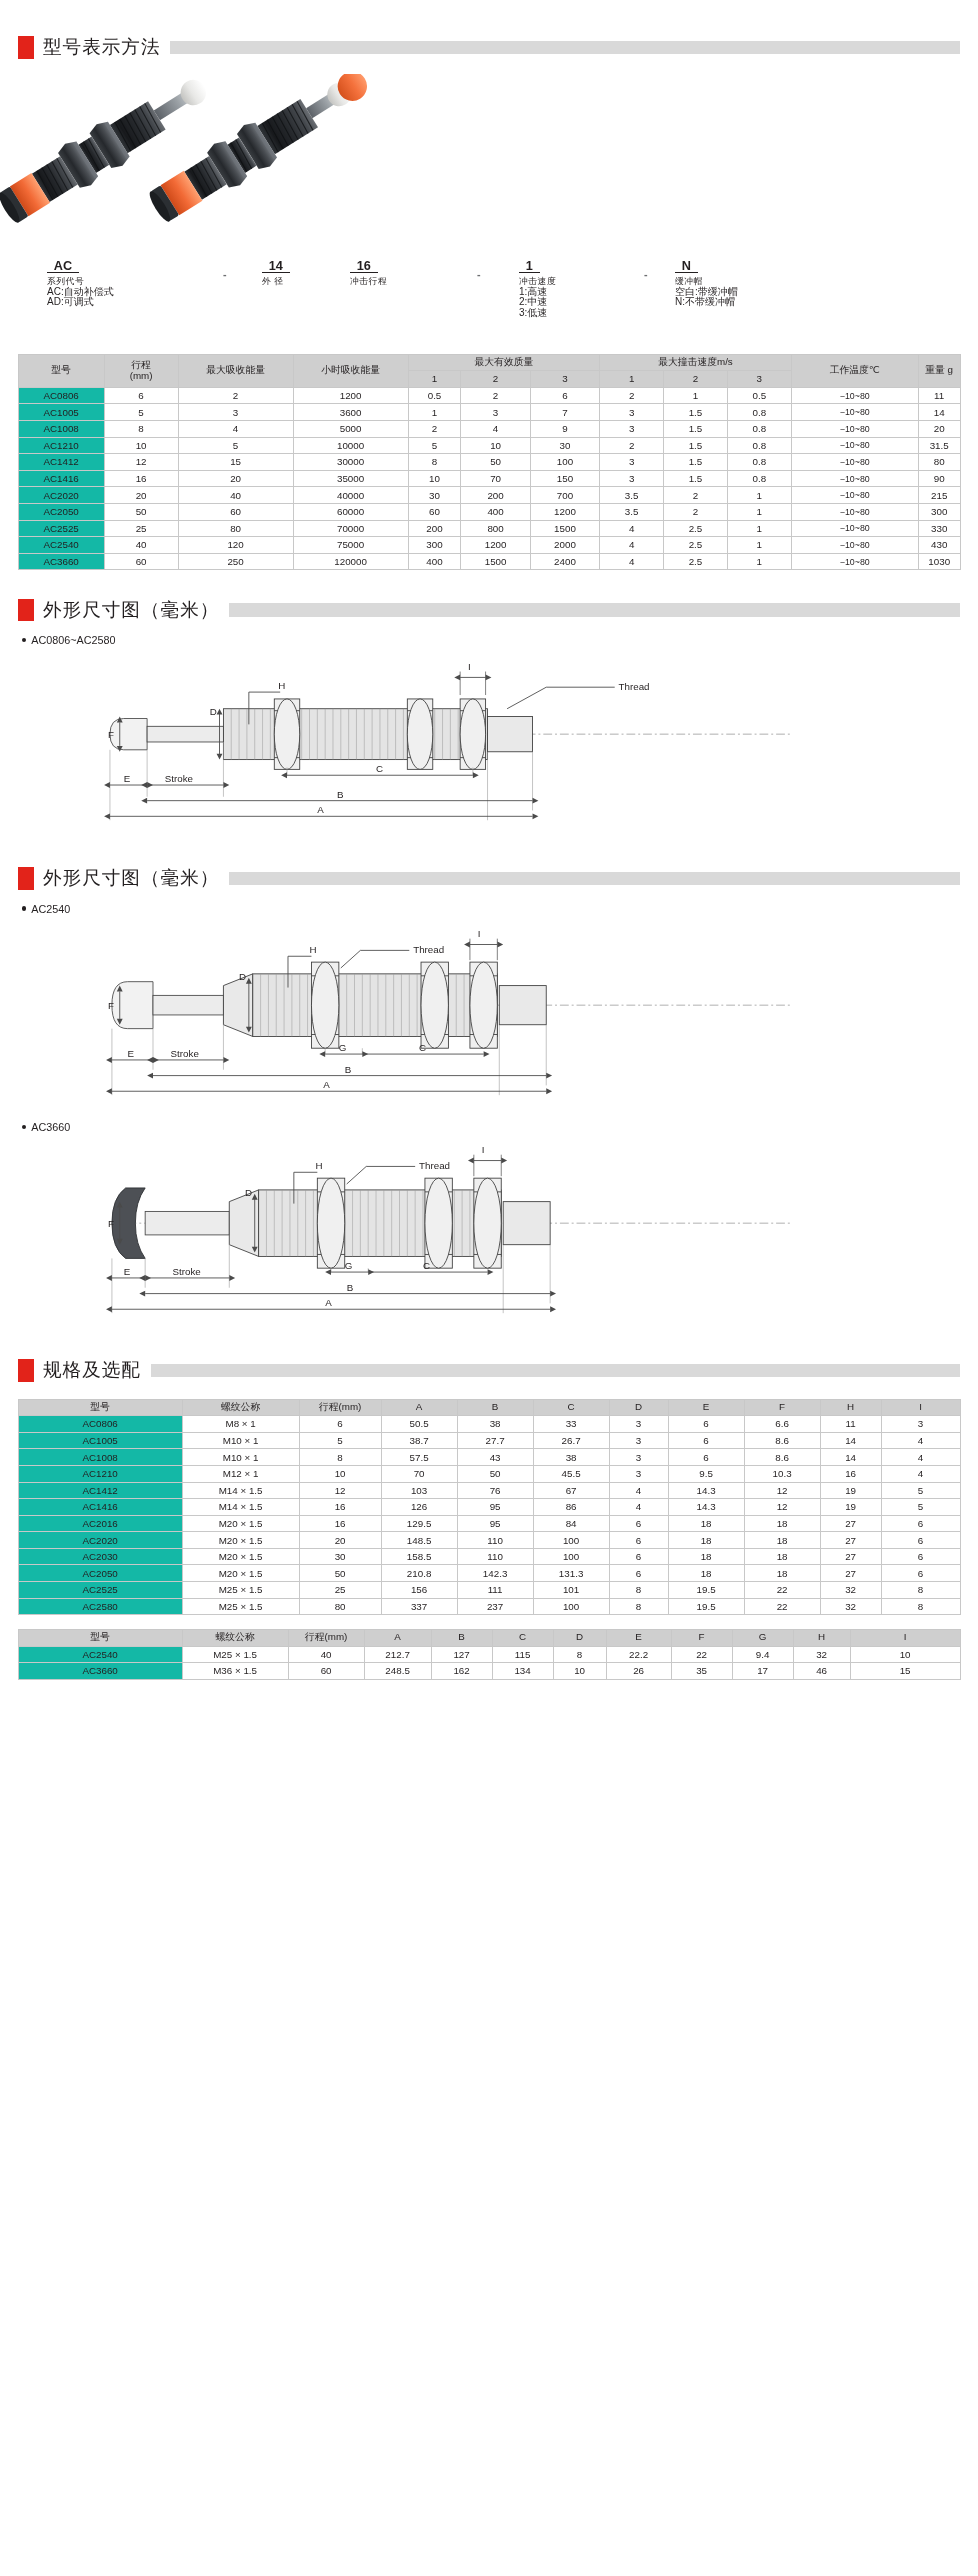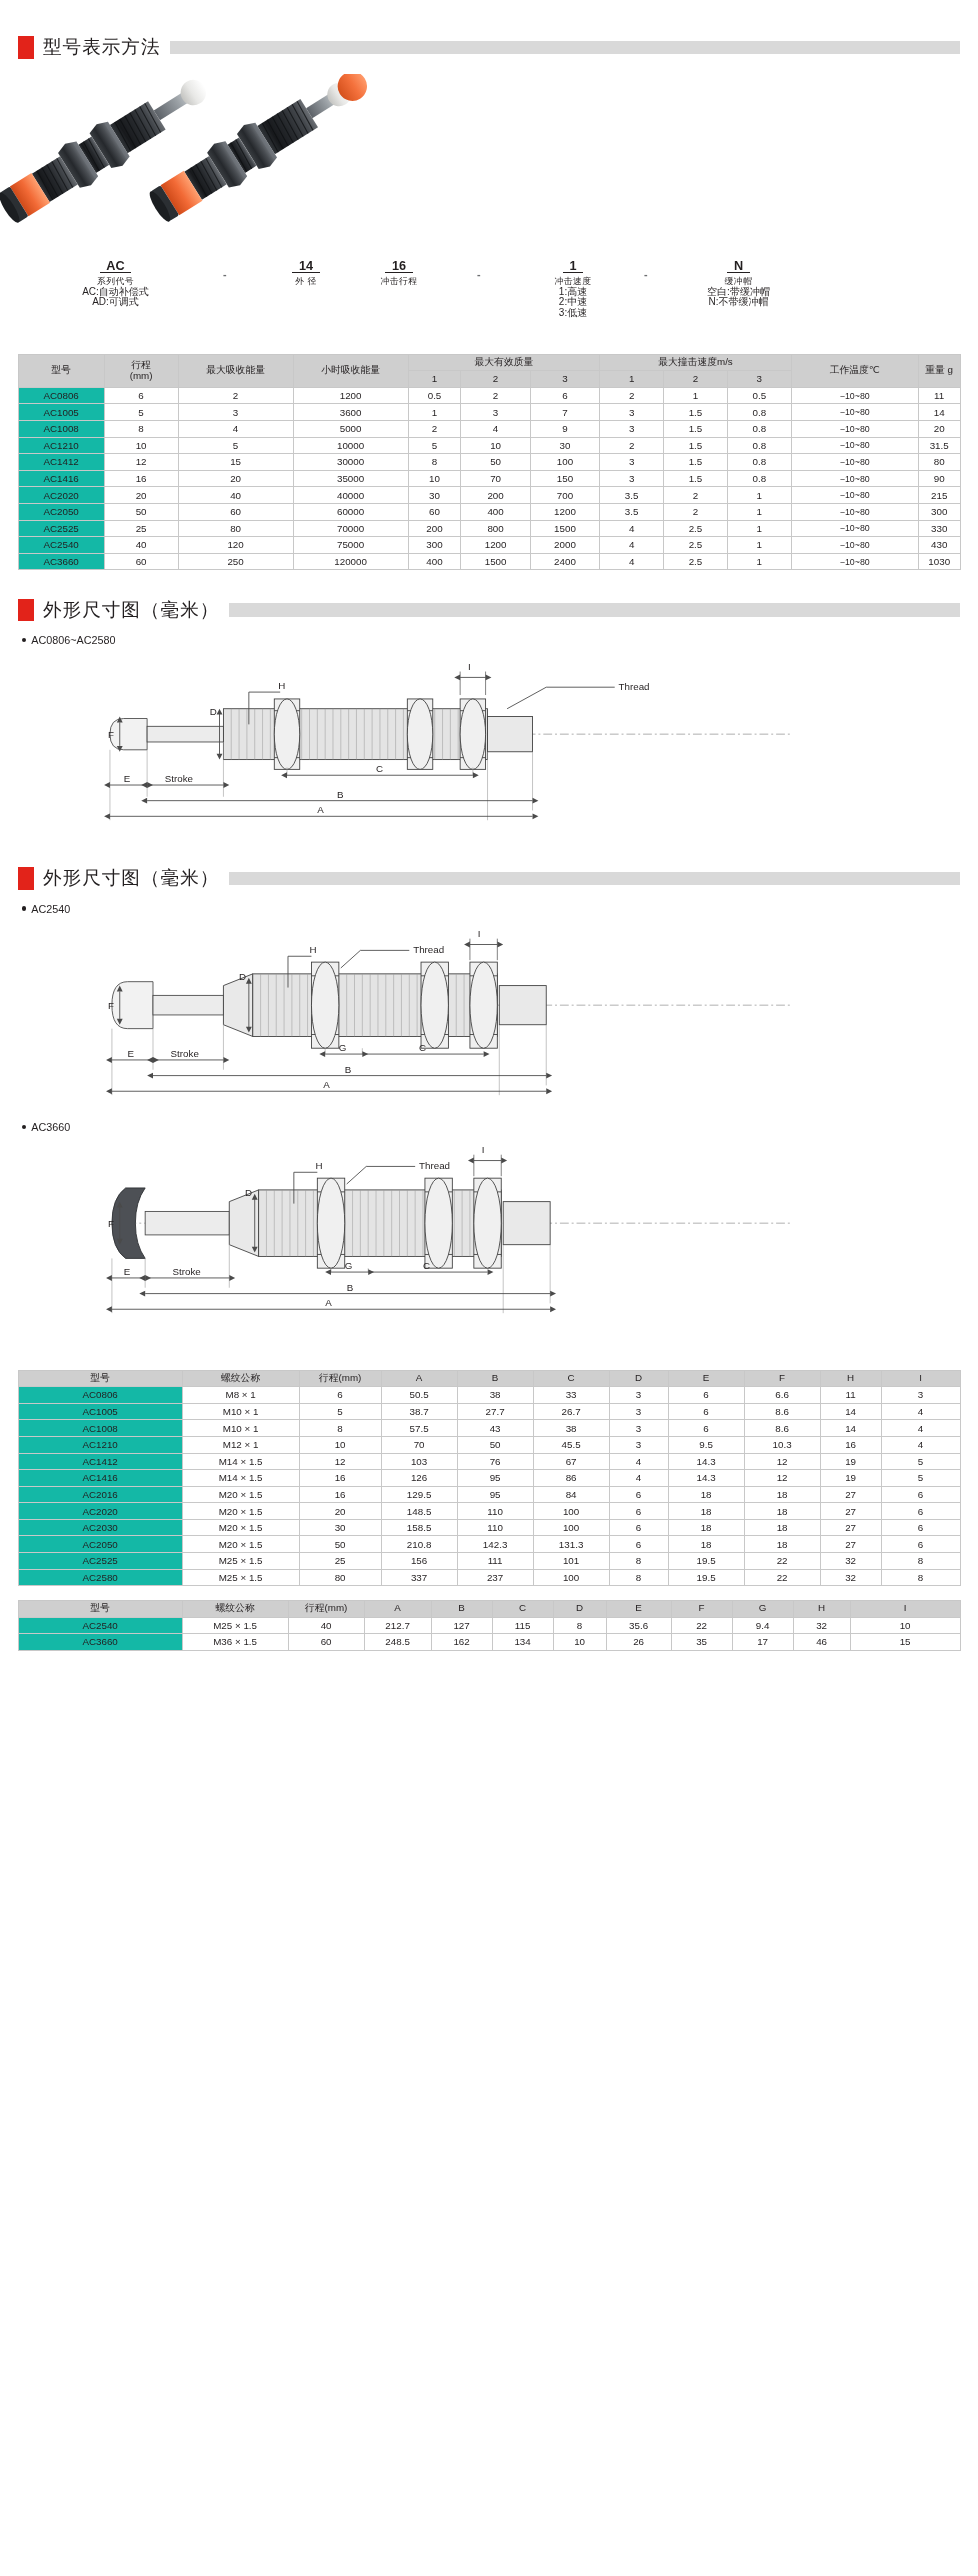--- a/index.html
+++ b/index.html
@@ -51,21 +51,20 @@
   }
 
   
   .decode {
     position: relative;
     height: 93px;
     margin-top: 5.9px;
   }
   .dc {
     position: absolute;
-    text-align: center;
     font-size: 8.8px;
     line-height: 10.8px;
     color: #231f20;
   }
   .dc .code {
     font-size: 12.7px;
     font-weight: bold;
     border-bottom: 1.3px solid #231f20;
     padding: 0 6.8px 1px 6.8px;
     display: inline-block;
@@ -844,20 +843,25 @@
         <text x="158" y="143">Stroke</text>
         <text x="334" y="137">G</text>
         <text x="414" y="137">C</text>
         <text x="336" y="159">B</text>
         <text x="314" y="175">A</text>
       </g>
     </svg>
   </div>
 
   <div class="gap-md"></div>
+  <div class="sec-head">
+    <div class="sq"></div>
+    <div class="txt">规格及选配</div>
+    <div class="bar"></div>
+  </div>
 
   <div class="gap-sm"></div>
 
   <table class="spec" id="dim-main-table">
     <thead>
         <tr>
           <th style="width: 164px;">型号</th>
           <th style="width: 117px;">螺纹公称</th>
           <th style="width: 82px;">行程(mm)</th>
           <th style="width: 76px;">A</th>
@@ -1051,21 +1055,21 @@
       </thead>
     <tbody>
         <tr>
           <td class="model">AC2540</td>
           <td>M25 × 1.5</td>
           <td>40</td>
           <td>212.7</td>
           <td>127</td>
           <td>115</td>
           <td>8</td>
-          <td>35.6</td>
+          <td>22.2</td>
           <td>22</td>
           <td>9.4</td>
           <td>32</td>
           <td>10</td>
         </tr>
         <tr>
           <td class="model">AC3660</td>
           <td>M36 × 1.5</td>
           <td>60</td>
           <td>248.5</td>

